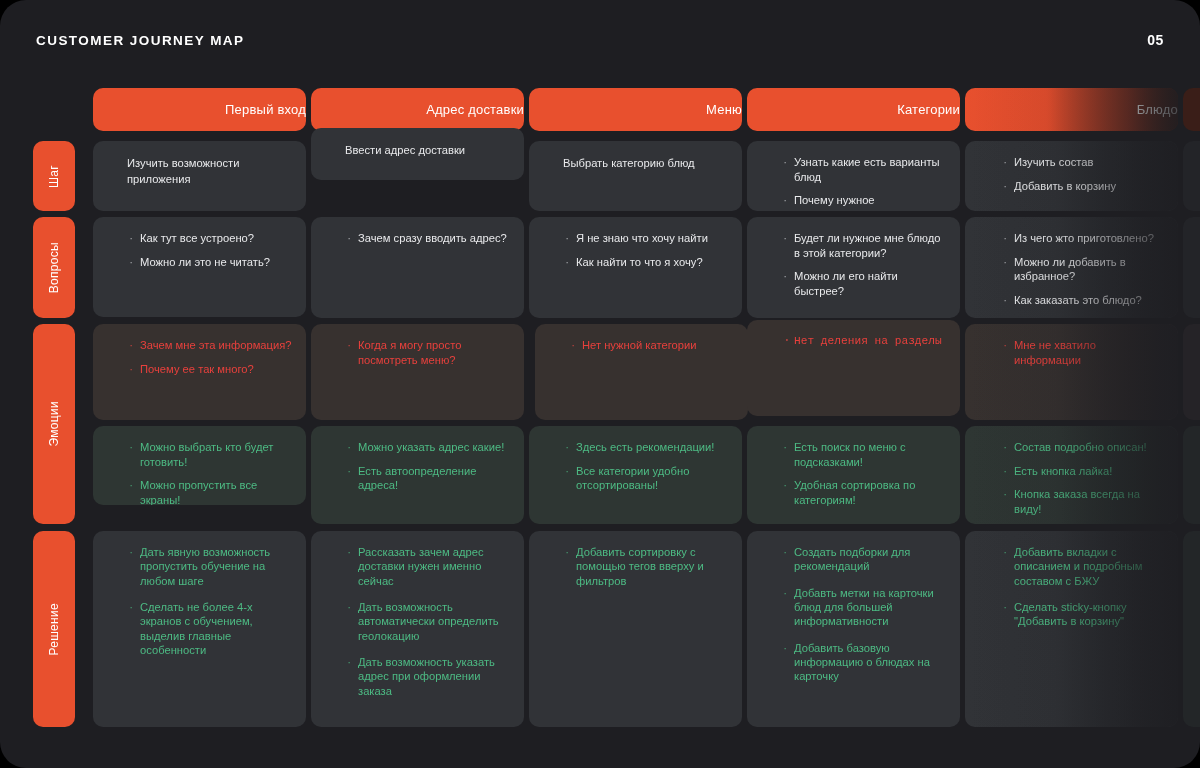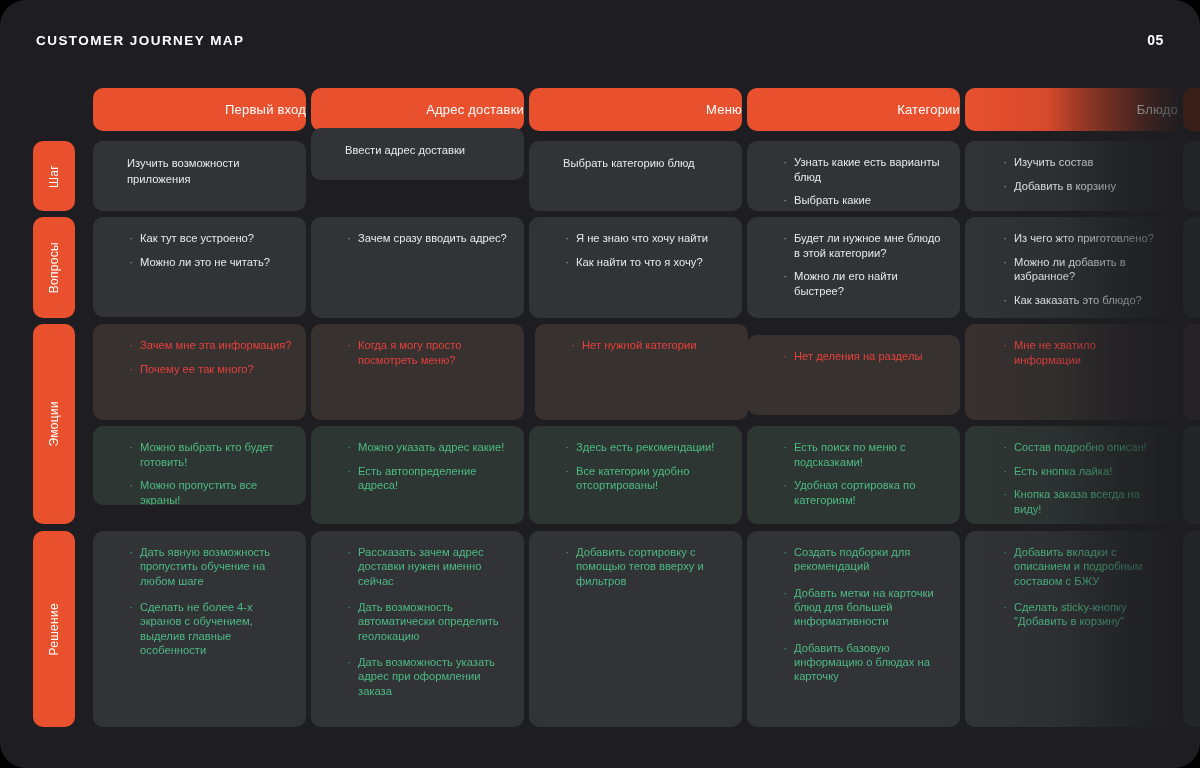--- a/index.html
+++ b/index.html
@@ -350,33 +350,33 @@
     </div>
 
     <div class="col col-3">
       <div class="stage-pill">
         <span>Категории</span>
       </div>
       <div class="cell" style="top:57px; height:70px;">
         <div class="cell-inner">
           <ul class="bullets">
             <li>Узнать какие есть варианты блюд</li>
-            <li>Выбрать какие</li>
+            <li>Почему нужное</li>
           </ul>
         </div>
       </div>
       <div class="cell" style="top:133px; height:101px;">
         <div class="cell-inner">
           <ul class="bullets">
             <li>Будет ли нужное мне блюдо в этой категории?</li>
             <li>Можно ли его найти быстрее?</li>
           </ul>
         </div>
       </div>
-      <div class="cell neg" style="top:251px; height:80px;">
+      <div class="cell neg" style="top:236px; height:96px;font-family:Liberation Mono, monospace;">
         <div class="cell-inner">
           <ul class="bullets">
             <li>Нет деления на разделы</li>
           </ul>
         </div>
       </div>
       <div class="cell pos" style="top:342px; height:98px;">
         <div class="cell-inner">
           <ul class="bullets">
             <li>Есть поиск по меню с подсказками!</li>

